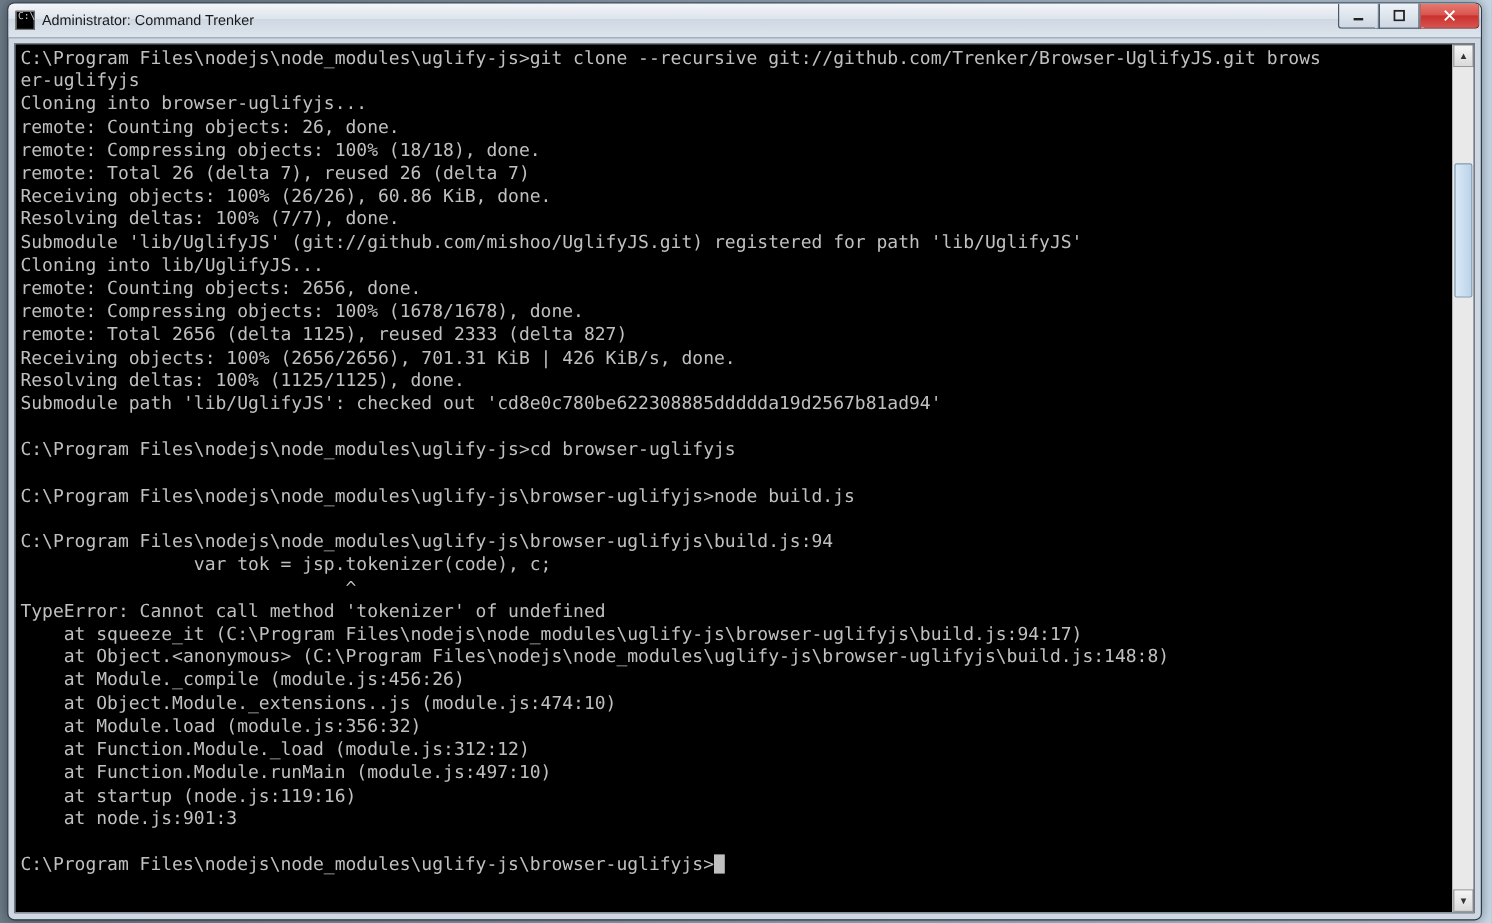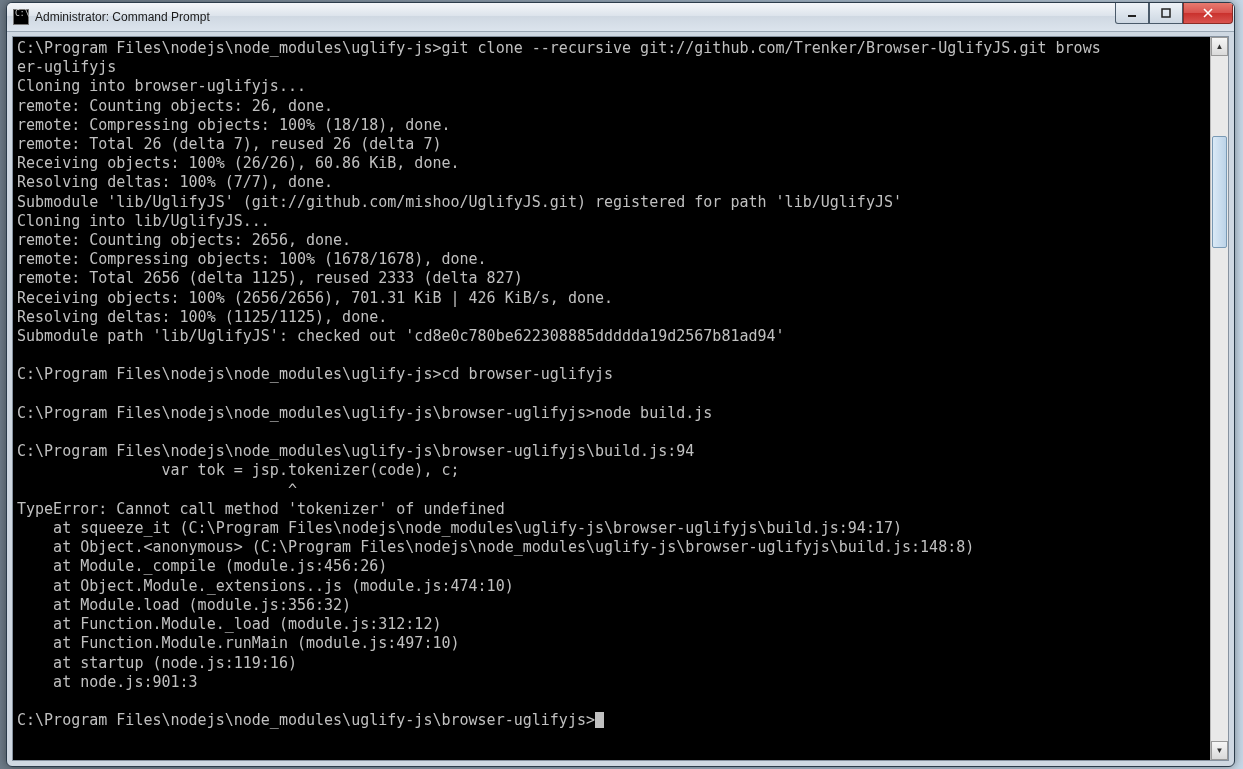--- a/index.html
+++ b/index.html
@@ -136,21 +136,21 @@
     vertical-align:text-bottom;
     margin-bottom:1px;
   }
 </style>
 </head>
 <body>
 
 <div class="window">
   <div class="titlebar">
     <div class="app-icon">C:\</div>
-    <div class="title-text">Administrator: Command Prompt</div>
+    <div class="title-text">Administrator: Command Trenker</div>
     <div class="controls">
       <div class="ctrl min">
         <svg viewBox="0 0 10 10">
             <rect x="1" y="7" width="8" height="2" fill="#222"></rect>
           </svg>
       </div>
       <div class="ctrl">
         <svg viewBox="0 0 10 10">
             <rect x="1" y="1" width="8" height="8" fill="none" stroke="#222" stroke-width="1.5"></rect>
           </svg>

